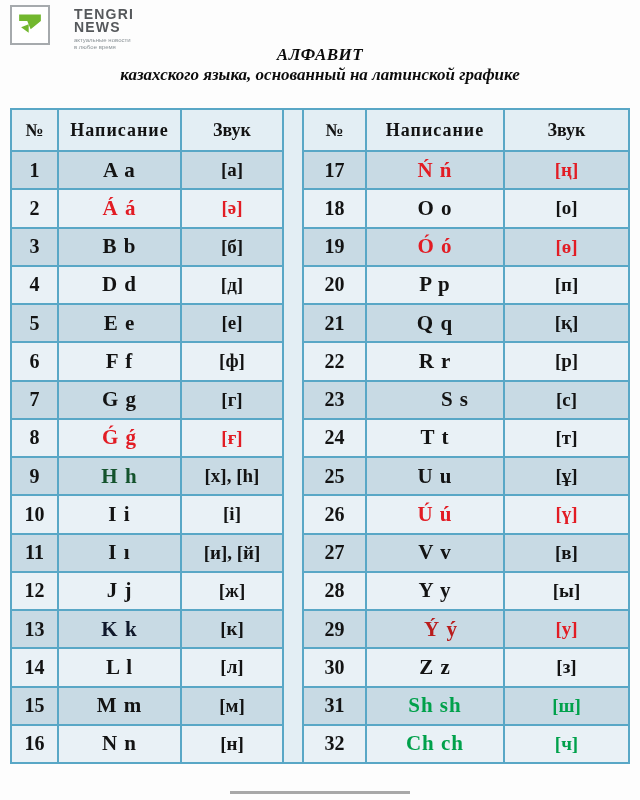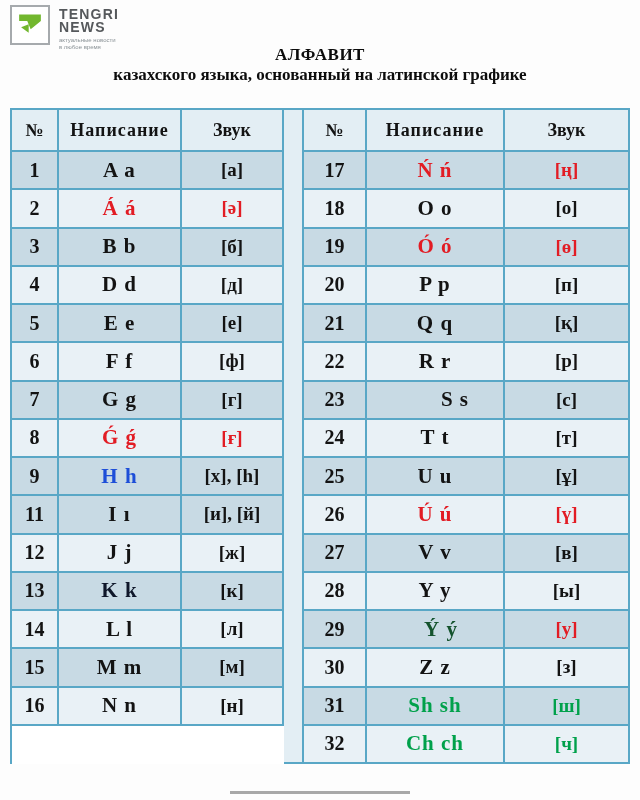--- a/index.html
+++ b/index.html
@@ -1,31 +1,31 @@
 <!DOCTYPE html>
 <html><head>
 <meta charset="utf-8">
 <style>
   html,body{margin:0;padding:0;}
   body{
     width:640px;height:800px;position:relative;background:#fdfdfd;overflow:hidden;
     font-family:"Liberation Serif","DejaVu Serif",serif;
   }
   
-  .logo-row{position:absolute;top:5px;left:10px;display:flex;gap:9px;}
+  .logo-row{position:absolute;top:5px;left:10px;display:flex;gap:24px;}
   .logo-box{
     width:40px;height:40px;box-sizing:border-box;background:#ffffff;
     border:2px solid #a6aaad;display:flex;align-items:center;justify-content:center;
   }
   .logo-box svg{width:34px;height:34px;display:block;}
   .logo-text{padding-top:3px;font-family:"Liberation Sans","DejaVu Sans",sans-serif;}
   .logo-name{font-size:14px;line-height:13px;font-weight:600;letter-spacing:1.2px;color:#55585b;}
   .logo-tagline{margin-top:3px;font-size:6px;line-height:7px;color:#8a9296;}
   
-  .titles{position:absolute;top:45px;left:0;width:640px;text-align:center;color:#0c0c0c;}
+  .titles{position:absolute;top:45px;left:0;width:640px;text-align:center;color:#0c0c0c;font-style:italic;}
   .main-title{font-size:17px;font-weight:bold;line-height:20px;letter-spacing:0.5px;}
   .sub-title{font-size:17px;font-weight:bold;line-height:20px;}
   
   .tables{position:absolute;top:108px;left:10px;display:flex;align-items:stretch;}
   .alpha-table{
     border-top:2px solid #59a7c6;border-left:2px solid #59a7c6;
     background:#ffffff;
   }
   .trow{display:flex;height:38.25px;}
   .trow.head{height:42px;}
@@ -121,22 +121,27 @@
           <div class="cell c-writing" style="color: rgb(19, 19, 19);">G g</div>
           <div class="cell c-sound" style="color: rgb(19, 19, 19);">[г]</div>
         </div>
         <div class="trow light">
           <div class="cell c-num">8</div>
           <div class="cell c-writing" style="color: rgb(226, 28, 36);">Ǵ ǵ</div>
           <div class="cell c-sound" style="color: rgb(226, 28, 36);">[ғ]</div>
         </div>
         <div class="trow dark">
           <div class="cell c-num">9</div>
-          <div class="cell c-writing" style="color: #1d4ed8; text-align: center;">H h</div>
+          <div class="cell c-writing" style="color: #14532d; text-align: center;">H h</div>
           <div class="cell c-sound" style="color: rgb(19, 19, 19);">[х], [h]</div>
+        </div>
+        <div class="trow light">
+          <div class="cell c-num">10</div>
+          <div class="cell c-writing" style="color: rgb(19, 19, 19);">I i</div>
+          <div class="cell c-sound" style="color: rgb(19, 19, 19);">[і]</div>
         </div>
         <div class="trow dark">
           <div class="cell c-num">11</div>
           <div class="cell c-writing" style="color: rgb(19, 19, 19);">I ı</div>
           <div class="cell c-sound" style="color: rgb(19, 19, 19);">[и], [й]</div>
         </div>
         <div class="trow light">
           <div class="cell c-num">12</div>
           <div class="cell c-writing" style="color: rgb(19, 19, 19);">J j</div>
           <div class="cell c-sound" style="color: rgb(19, 19, 19);">[ж]</div>
@@ -228,21 +233,21 @@
           <div class="cell c-writing" style="color: rgb(19, 19, 19);">V v</div>
           <div class="cell c-sound" style="color: rgb(19, 19, 19);">[в]</div>
         </div>
         <div class="trow light">
           <div class="cell c-num">28</div>
           <div class="cell c-writing" style="color: rgb(19, 19, 19);">Y y</div>
           <div class="cell c-sound" style="color: rgb(19, 19, 19);">[ы]</div>
         </div>
         <div class="trow dark">
           <div class="cell c-num">29</div>
-          <div class="cell c-writing" style="color: #14532d; padding-left: 12px;">Ý ý</div>
+          <div class="cell c-writing" style="color: #b91c1c; padding-left: 12px;">Ý ý</div>
           <div class="cell c-sound" style="color: rgb(226, 28, 36);">[у]</div>
         </div>
         <div class="trow light">
           <div class="cell c-num">30</div>
           <div class="cell c-writing" style="color: rgb(19, 19, 19);">Z z</div>
           <div class="cell c-sound" style="color: rgb(19, 19, 19);">[з]</div>
         </div>
         <div class="trow dark">
           <div class="cell c-num">31</div>
           <div class="cell c-writing" style="color: rgb(0, 161, 75);">Sh sh</div>

